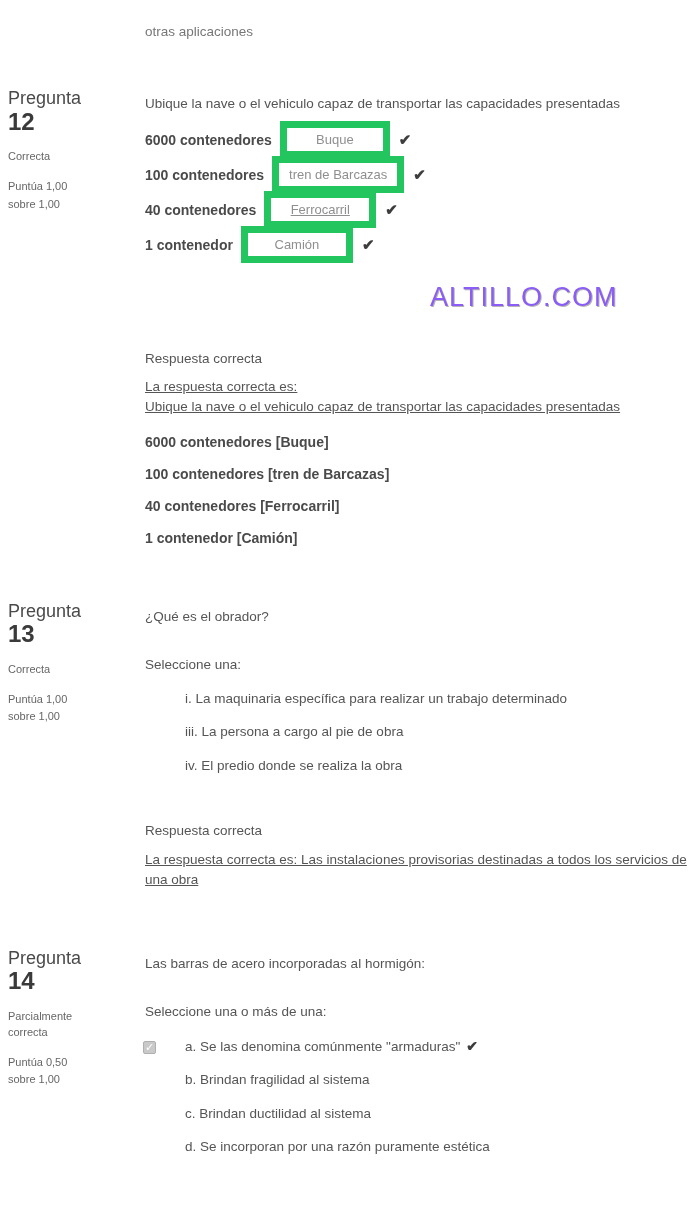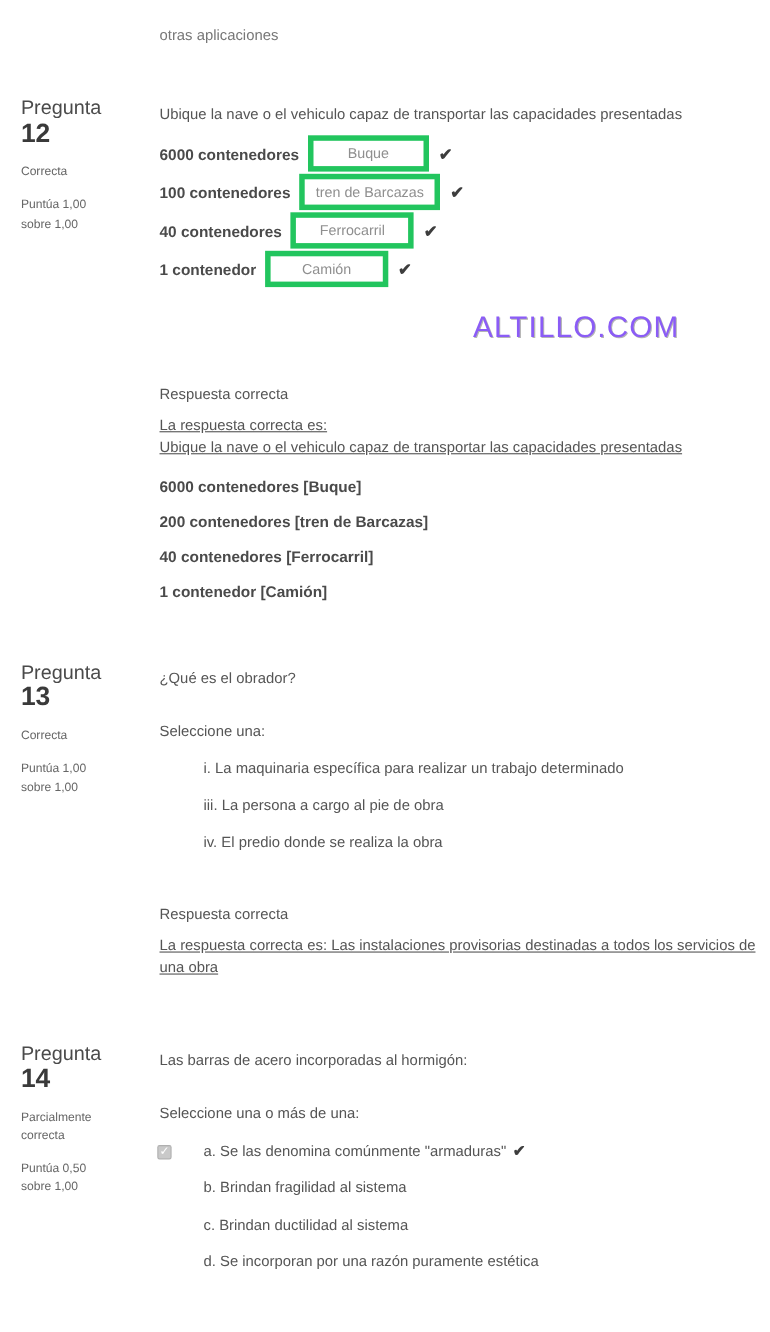--- a/index.html
+++ b/index.html
@@ -9,35 +9,35 @@
     font-family:"Liberation Sans", sans-serif;
     color:#555; font-size:13.5px;
   }
   .leftover { margin:24px 0 0 145px; color:#777; }
 
   .question { display:flex; align-items:flex-start; }
   .q12 { margin-top:50px; }
   .q13 { margin-top:56px; }
   .q14 { margin-top:58px; }
 
-  .qinfo { width:145px; flex:0 0 145px; padding-left:19px; }
+  .qinfo { width:145px; flex:0 0 145px; padding-left:8px; }
   .qlabel { font-size:18px; color:#4a4a4a; line-height:1.1; }
   .qnum   { font-size:24px; font-weight:bold; color:#3a3a3a; line-height:1.1; }
   .qstatus{ font-size:11px; color:#666; margin-top:14px; width:72px; line-height:1.45; }
   .qgrade { font-size:11px; color:#666; margin-top:13px; width:72px; line-height:1.6; }
 
   .qcontent { flex:1 1 auto; max-width:555px; }
   .qtext { margin:5px 0 0 0; line-height:1.45; }
   .prompt { margin-top:29px; }
 
   
   .match-row { display:flex; align-items:center; margin-top:9px; height:26px; }
   .match-label { font-weight:bold; font-size:14px; color:#4a4a4a; margin-right:8px; white-space:nowrap; }
   .match-select {
-    border:5px solid #22c55e; background:#fff; color:#8f8f8f;
+    border:7px solid #22c55e; background:#fff; color:#8f8f8f;
     font-size:13px; min-width:96px; text-align:center; padding:4px 10px;
     white-space:nowrap;
   }
   .check-icon { color:#3d3d3d; font-size:15px; font-weight:bold; margin-left:9px; }
 
   .watermark {
     margin:24px 0 0 285px;
     font-size:27px; font-weight:normal; letter-spacing:1px;
     color:#8b5cf6;
     text-shadow:1px 1px 0 #b5b5b5;
@@ -81,37 +81,37 @@
       <span class="match-select" style="min-width:110px;">Buque</span>
       <span class="check-icon">✔</span>
     </div>
     <div class="match-row">
       <span class="match-label">100 contenedores</span>
       <span class="match-select">tren de Barcazas</span>
       <span class="check-icon">✔</span>
     </div>
     <div class="match-row">
       <span class="match-label">40 contenedores</span>
-      <span class="match-select" style="min-width:112px;">Ferrocarril</span>
+      <span class="match-select" style="min-width:112px;text-decoration:underline;">Ferrocarril</span>
       <span class="check-icon">✔</span>
     </div>
     <div class="match-row">
       <span class="match-label">1 contenedor</span>
       <span class="match-select" style="min-width:112px;">Camión</span>
       <span class="check-icon">✔</span>
     </div>
 
     <div class="watermark">ALTILLO.COM</div>
 
     <div class="feedback">
       <p class="fb-title">Respuesta correcta</p>
       <p class="fb-body"><span>La respuesta correcta es:</span><br>
       <span>Ubique la nave o el vehiculo capaz de transportar las capacidades presentadas</span></p>
       <div class="fb-answer">6000 contenedores [Buque]</div>
-      <div class="fb-answer">200 contenedores [tren de Barcazas]</div>
+      <div class="fb-answer">100 contenedores [tren de Barcazas]</div>
       <div class="fb-answer">40 contenedores [Ferrocarril]</div>
       <div class="fb-answer">1 contenedor [Camión]</div>
     </div>
   </div>
 </section>
 
 <section class="question q13">
   <aside class="qinfo">
     <div class="qlabel">Pregunta</div>
     <div class="qnum">13</div>

